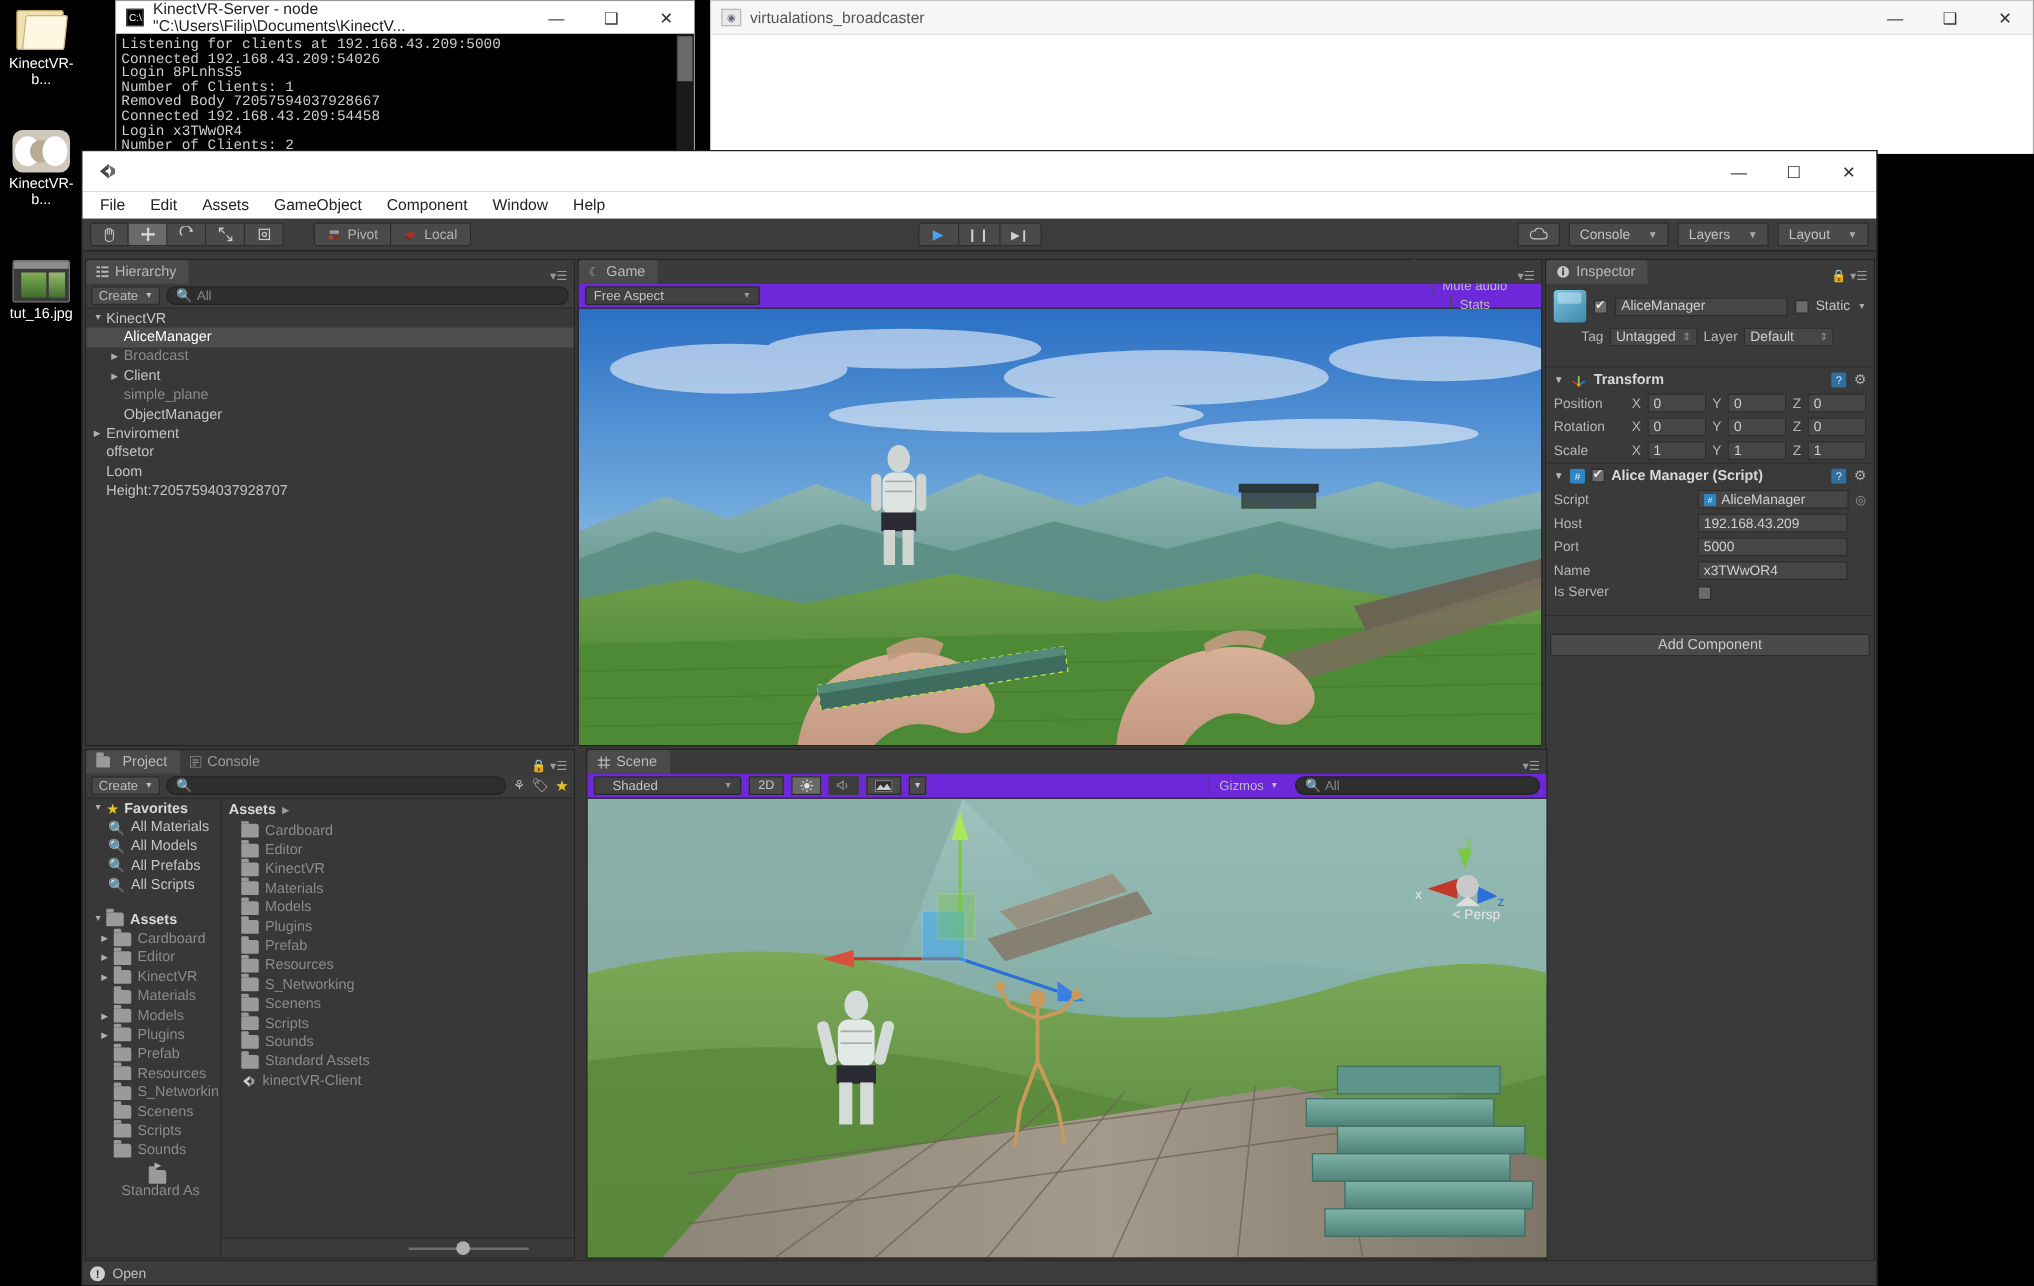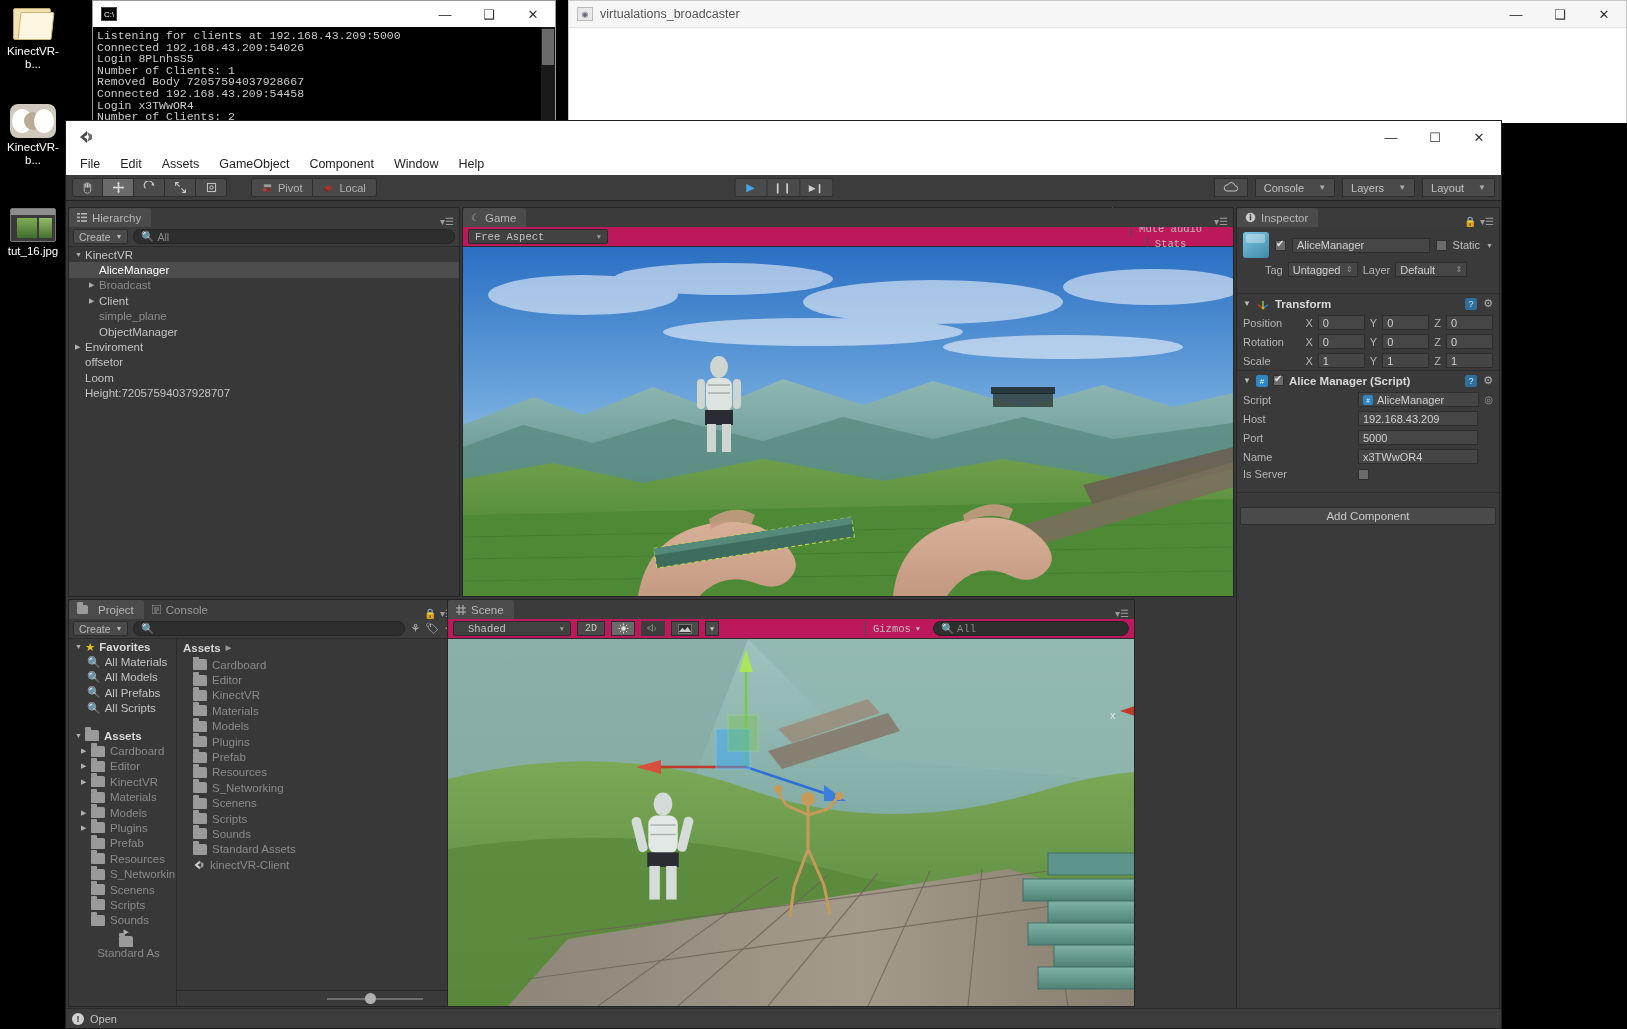--- a/index.html
+++ b/index.html
@@ -94,21 +94,21 @@
   .ifield { background:#464646; border:1px solid #2d2d2d; height:15px; color:#d0d0d0; font-size:11px; display:flex; align-items:center; padding:0 4px; }
   .irow { display:flex; align-items:center; gap:5px; padding:2px 6px; }
   .ilabel { color:#b6b6b6; font-size:11px; }
   .sechead { display:flex; align-items:center; gap:5px; padding:3px 6px; background:#3a3a3a; border-top:1px solid #2e2e2e; }
   .sechead b { font-size:11.5px; color:#d8d8d8; }
   .gear { color:#b0b0b0; font-size:11px; }
   .bookico { width:12px; height:12px; background:#2f6f9e; border-radius:2px; color:#cfe7f7; font-size:9px; display:flex; align-items:center; justify-content:center; }
   .addcomp { margin:14px auto 0; width:256px; height:18px; background:#4a4a4a; border:1px solid #2c2c2c; border-radius:2px; color:#c9c9c9; font-size:11.5px; display:flex; align-items:center; justify-content:center; }
 
   
-  .vtoolbar { height:20px; background:#be185d; display:flex; align-items:center; padding:0 5px; gap:6px; border-bottom:1px solid #2b2b2b;font-family:Liberation Mono, monospace; }
+  .vtoolbar { height:20px; background:#6d28d9; display:flex; align-items:center; padding:0 5px; gap:6px; border-bottom:1px solid #2b2b2b; }
   .vsel { height:15px; background:#414141; border:1px solid #2b2b2b; border-radius:2px; color:#c3c3c3; font-size:10.5px; display:flex; align-items:center; padding:0 6px; min-width:140px; }
   .vsel .car { margin-left:auto; font-size:7px; color:#999; }
   .vtxt { color:#bcbcbc; font-size:10.5px; padding:0 7px; border-left:1px solid #4a4a4a; height:15px; display:flex; align-items:center; }
   .viewport { position:relative; overflow:hidden; }
 
   .statusbar { position:absolute; left:0; bottom:0; width:100%; height:20px; background:#3c3c3c; display:flex; align-items:center; padding-left:6px; gap:6px; color:#c0c0c0; font-size:11px; border-top:1px solid #2a2a2a; }
   .warnico { width:12px; height:12px; border-radius:50%; background:#d0d0d0; color:#333; font-size:9px; display:flex; align-items:center; justify-content:center; font-weight:bold; }
 
   .slider { width:96px; height:11px; position:relative; }
   .slider .track { position:absolute; left:0; top:5px; width:100%; height:2px; background:#6d6d6d; }
@@ -139,20 +139,21 @@
         <span class="bar"></span>
         <span class="pic"></span>
         <span class="pic2"></span>
       </span>
     <span>tut_16.jpg</span>
   </div>
 
   <div class="win" id="cmdwin">
     <div class="win-title">
       <span class="t-ico">C:\</span>
+      <span style="font-size:12.5px;">KinectVR-Server - node "C:\Users\Filip\Documents\KinectV...</span>
       <div class="win-btns">
         <div>—</div>
         <div>❑</div>
         <div class="cls">✕</div>
       </div>
     </div>
     <div class="body">
       <div>Listening for clients at 192.168.43.209:5000</div>
       <div>Connected 192.168.43.209:54026</div>
       <div>Login 8PLnhsS5</div>
@@ -799,21 +800,21 @@
           <div style="height:16px; background:#3a3a3a; border-top:1px solid #2b2b2b; display:flex; align-items:center; justify-content:flex-end; padding-right:36px;">
             <span class="slider">
                 <span class="track"></span>
                 <span class="knob"></span>
               </span>
           </div>
         </div>
       </div>
     </div>
 
-    <div class="panel" style="left:381px; top:478px; width:688px; height:408px;">
+    <div class="panel" style="left:403px; top:478px; width:769px; height:408px;">
       <div class="ptabs">
         <div class="ptab">
           <span>
               <svg width="10" height="10" viewBox="0 0 10 10">
                 <path d="M3 0v10M7 0v10M0 3h10M0 7h10" stroke="#b9b9b9" stroke-width="1"></path>
               </svg>
             </span>
           <span>Scene</span>
         </div>
         <div class="ptab-r">▾☰</div>

